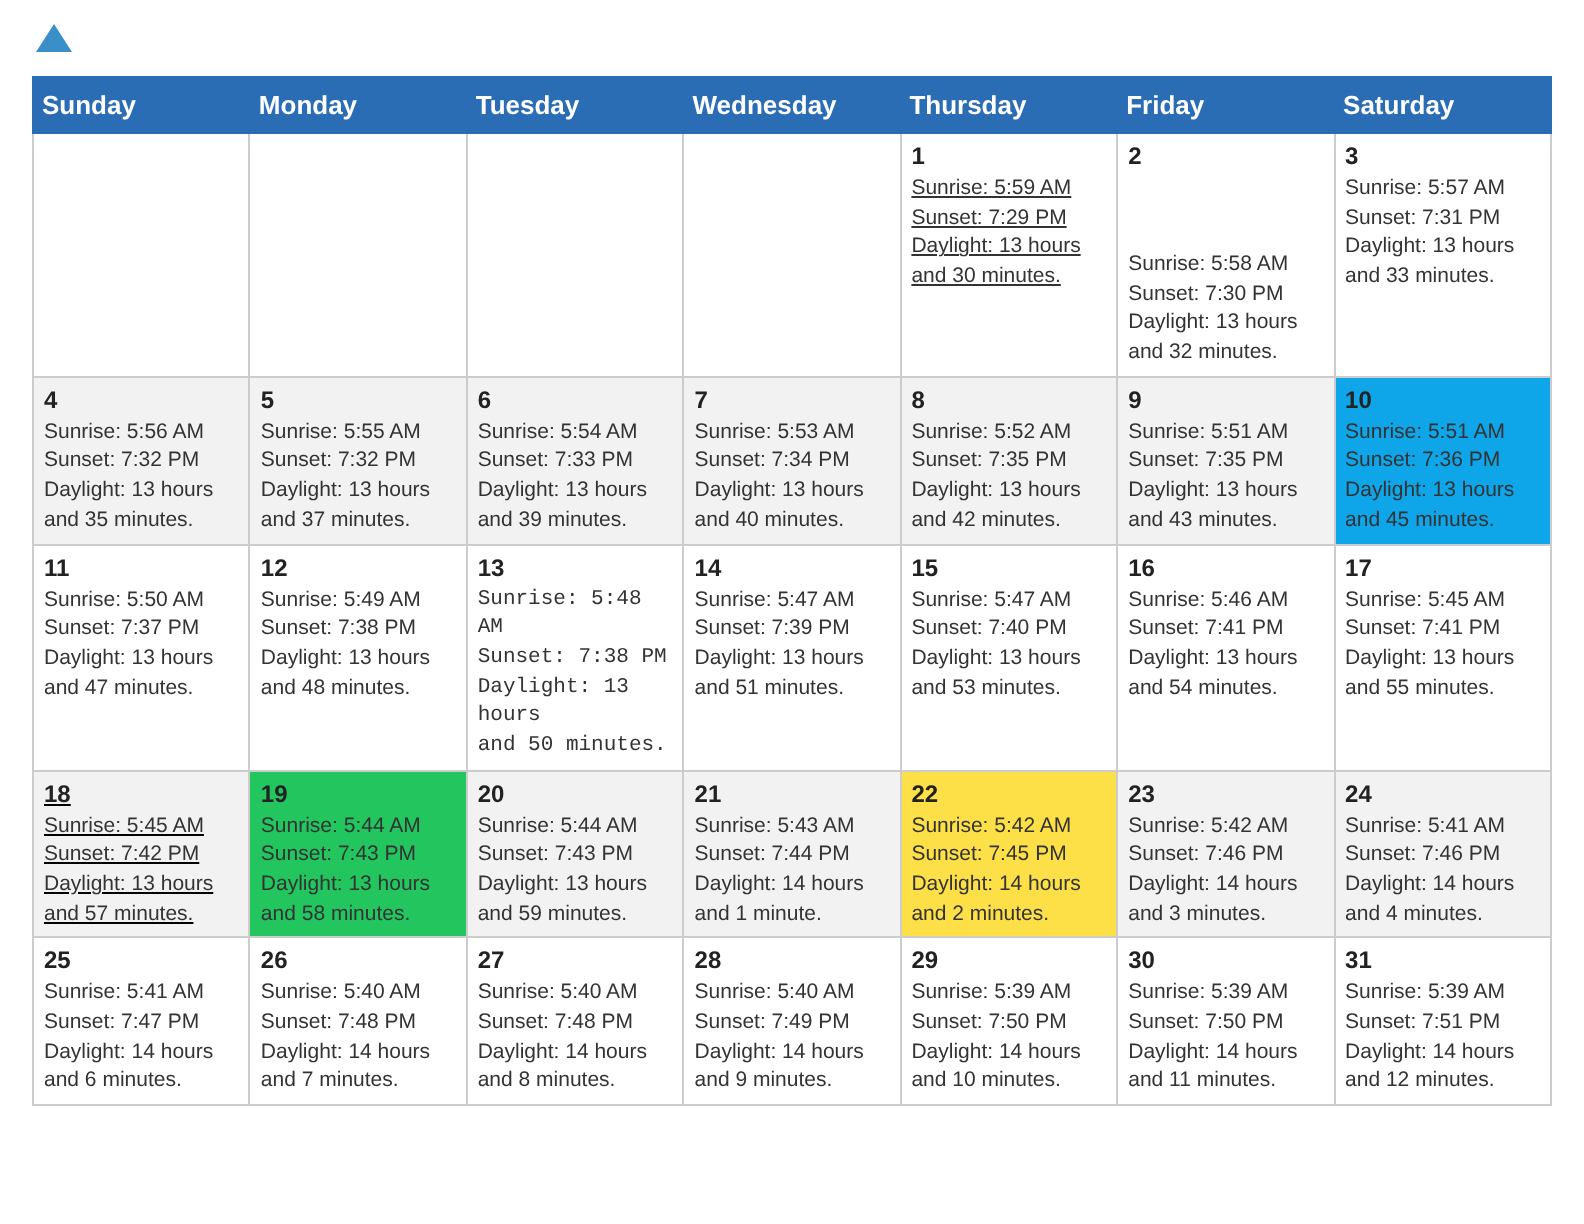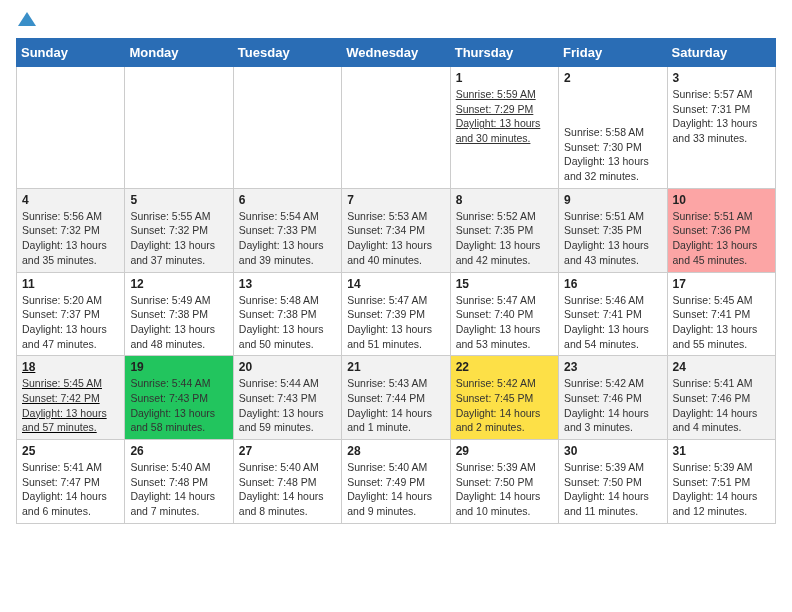--- a/index.html
+++ b/index.html
@@ -181,46 +181,46 @@
 Daylight: 13 hours
 and 42 minutes.</div>
         </td>
         <td style="background: rgb(242, 242, 242);">
           <span class="day-num">9</span>
           <div class="cell-text" style="white-space: pre-line;">Sunrise: 5:51 AM
 Sunset: 7:35 PM
 Daylight: 13 hours
 and 43 minutes.</div>
         </td>
-        <td style="background: #fca5a5;">
+        <td style="background: #0ea5e9;">
           <span class="day-num">10</span>
           <div class="cell-text" style="white-space: pre-line;">Sunrise: 5:51 AM
 Sunset: 7:36 PM
 Daylight: 13 hours
 and 45 minutes.</div>
         </td>
       </tr>
       <tr>
         <td>
           <span class="day-num">11</span>
-          <div class="cell-text" style="white-space: pre-line;">Sunrise: 5:20 AM
+          <div class="cell-text" style="white-space: pre-line;">Sunrise: 5:50 AM
 Sunset: 7:37 PM
 Daylight: 13 hours
 and 47 minutes.</div>
         </td>
         <td>
           <span class="day-num">12</span>
           <div class="cell-text" style="white-space: pre-line;">Sunrise: 5:49 AM
 Sunset: 7:38 PM
 Daylight: 13 hours
 and 48 minutes.</div>
         </td>
         <td>
           <span class="day-num">13</span>
-          <div class="cell-text" style="white-space: pre-line;">Sunrise: 5:48 AM
+          <div class="cell-text" style="white-space: pre-line; font-family: Liberation Mono, monospace;">Sunrise: 5:48 AM
 Sunset: 7:38 PM
 Daylight: 13 hours
 and 50 minutes.</div>
         </td>
         <td>
           <span class="day-num">14</span>
           <div class="cell-text" style="white-space: pre-line;">Sunrise: 5:47 AM
 Sunset: 7:39 PM
 Daylight: 13 hours
 and 51 minutes.</div>

